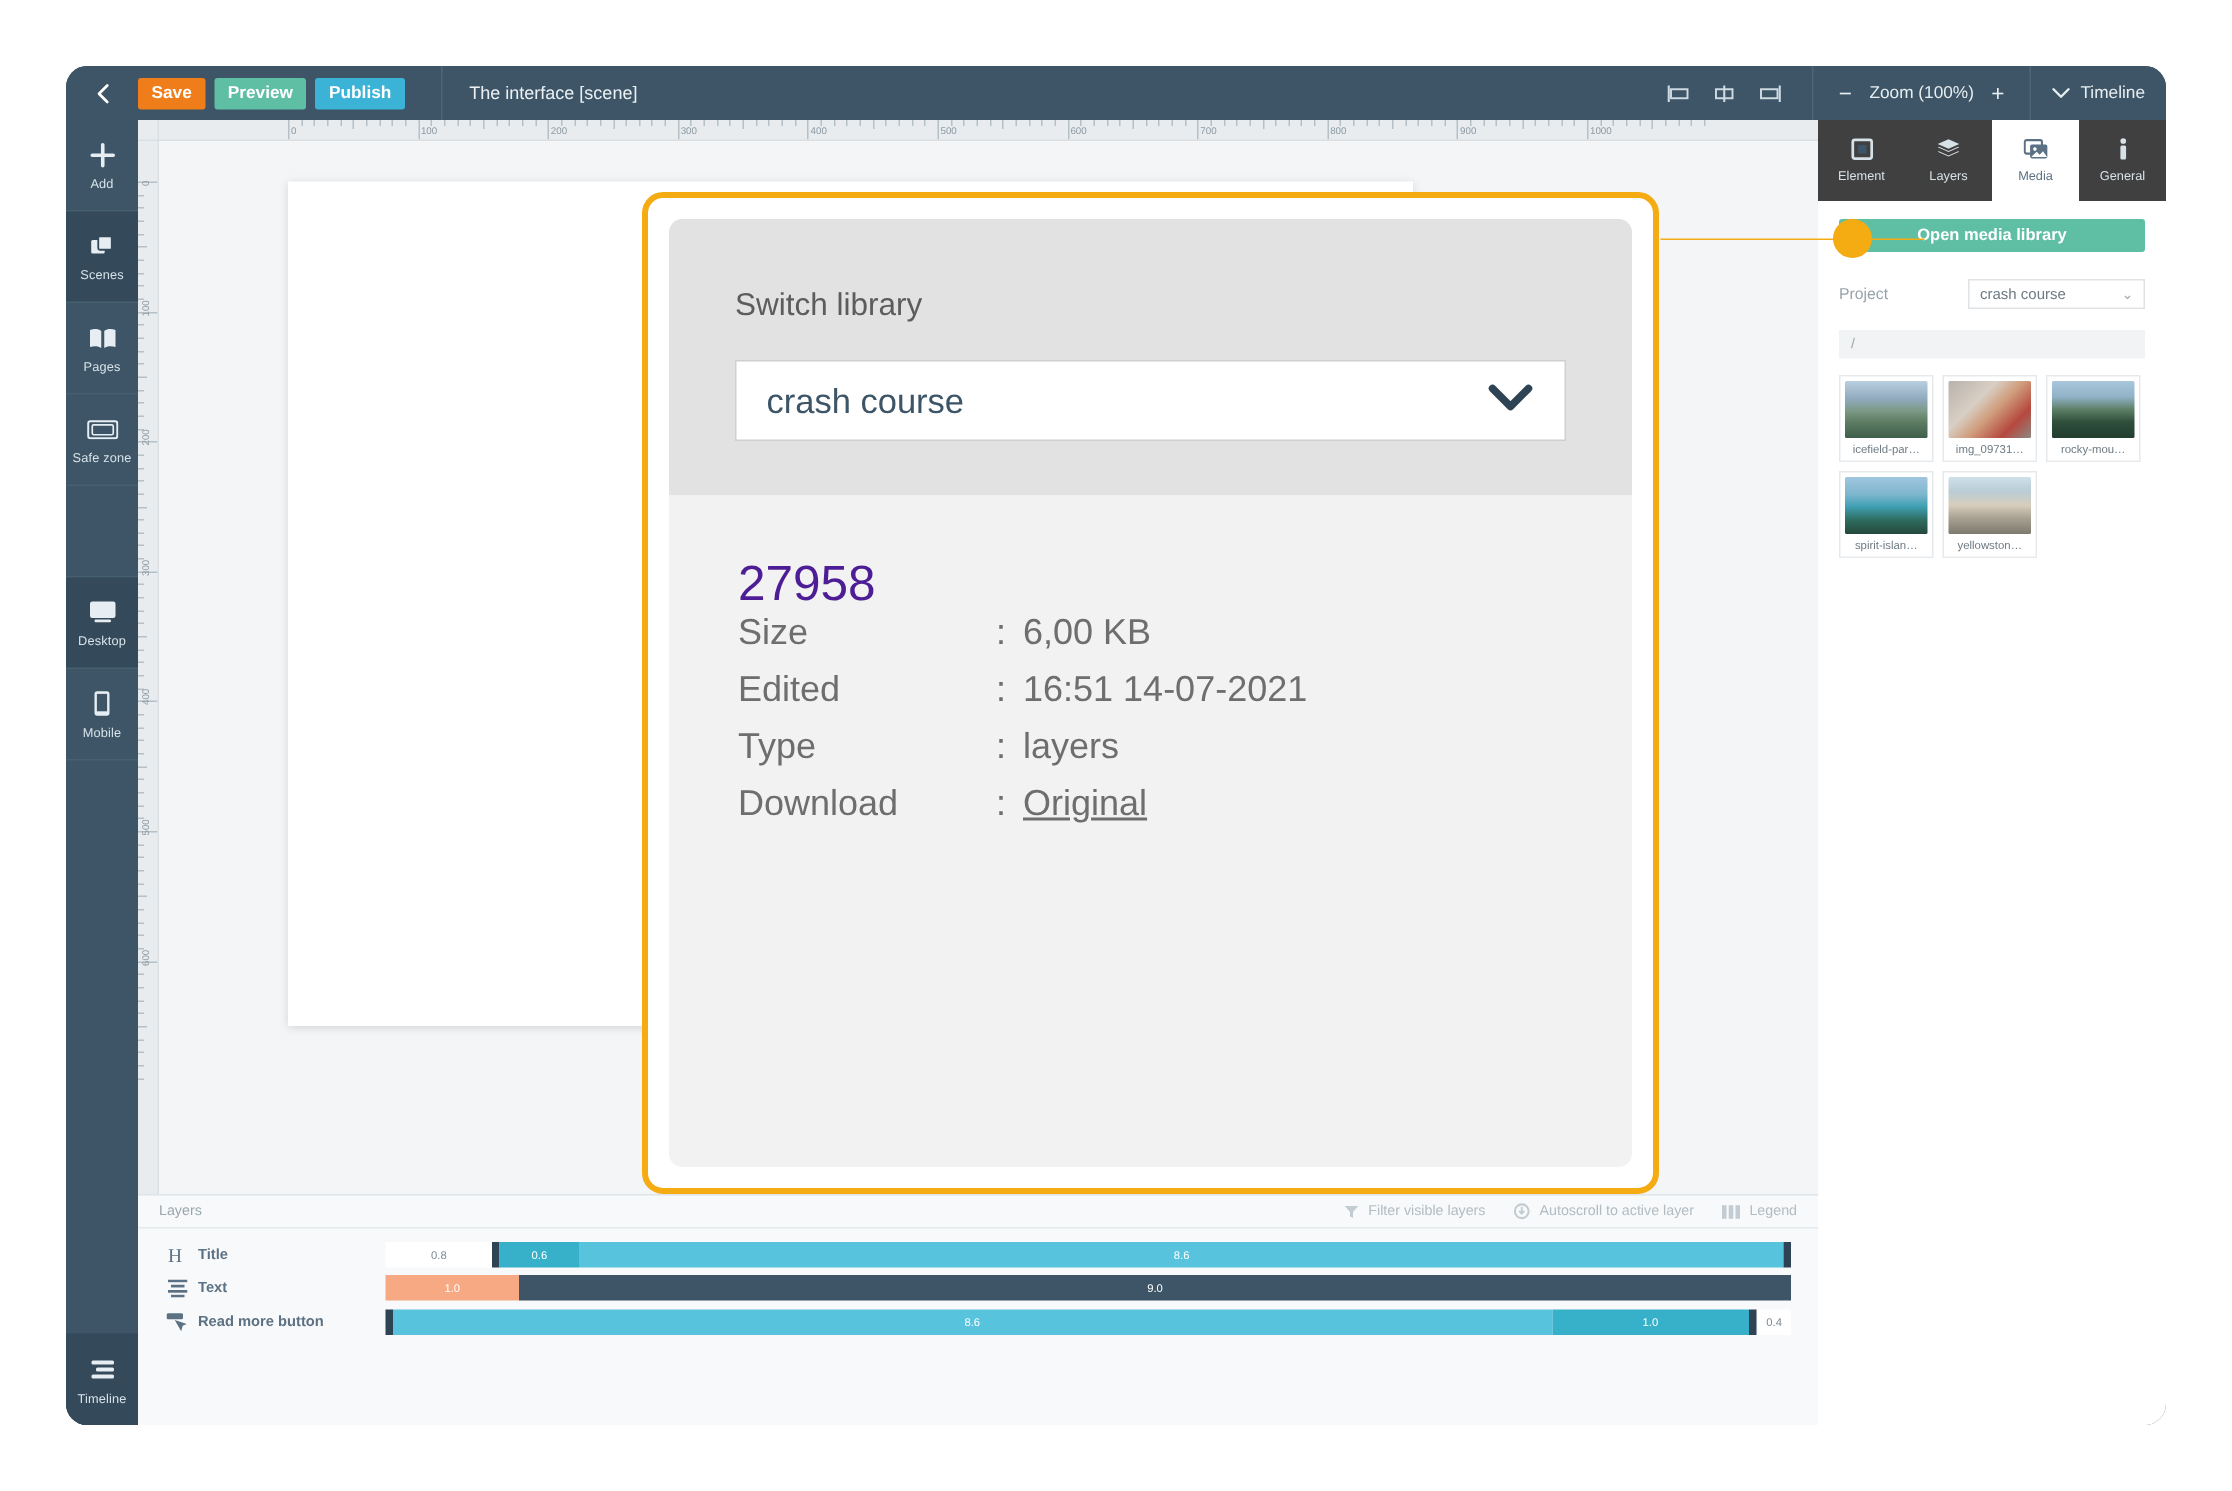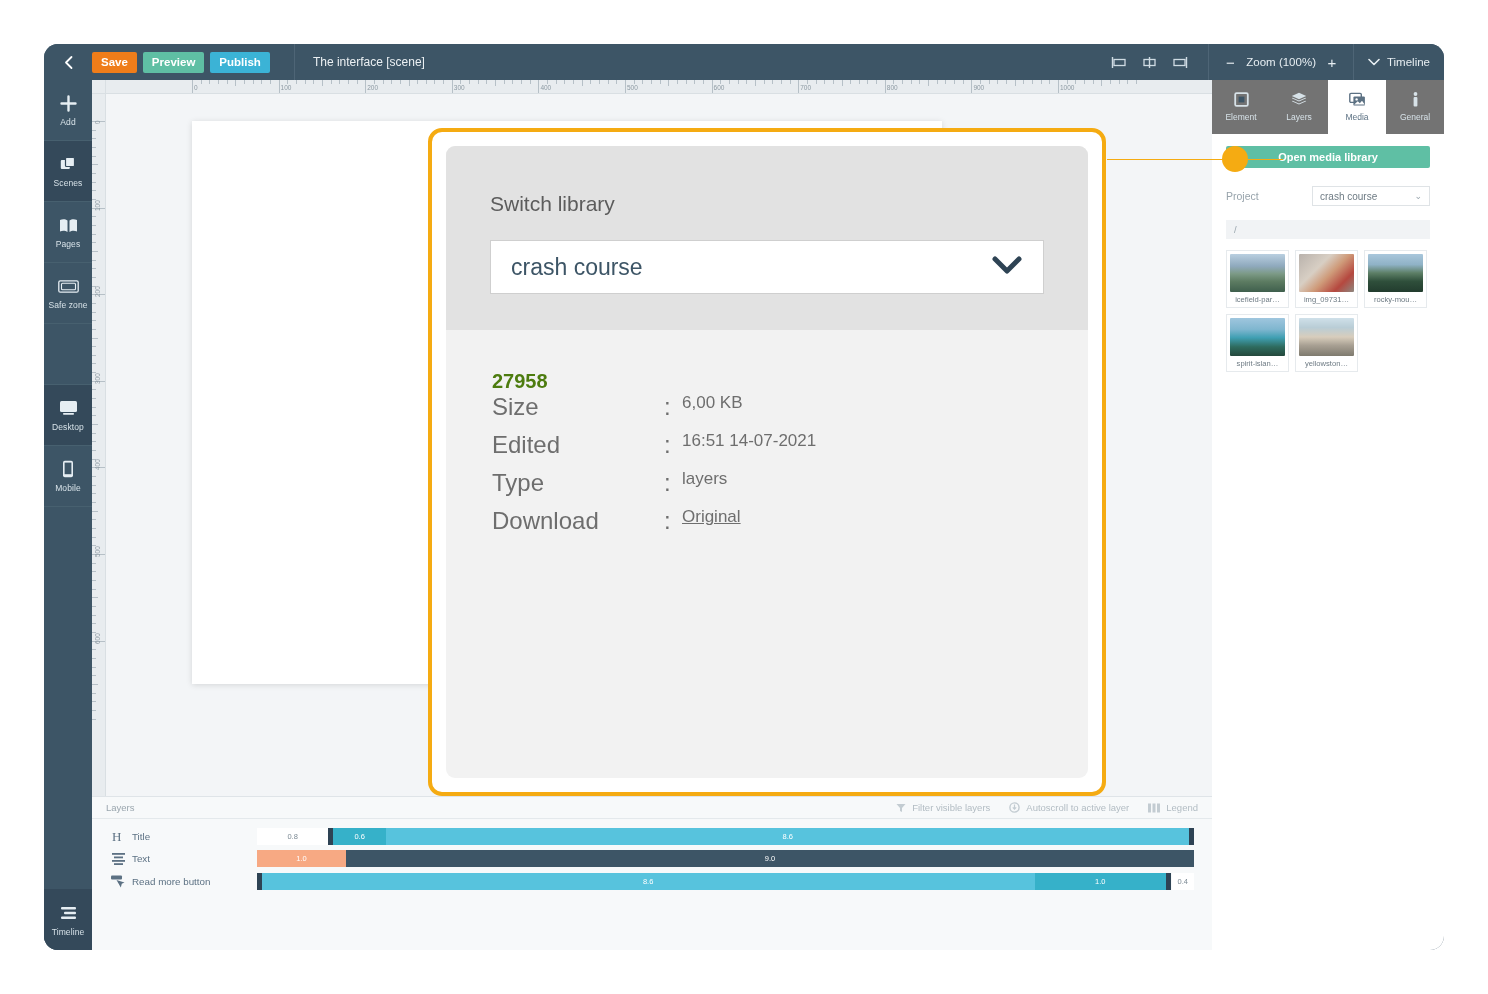--- a/index.html
+++ b/index.html
@@ -125,41 +125,41 @@
   }
   .tl-head-left { font-size: 9.5px; color: #9aa6ae; }
   .tl-head-right { margin-left: auto; display: flex; align-items: center; gap: 19px; }
   .tl-h-item { display: flex; align-items: center; gap: 6px; font-size: 9.5px; color: #b2bcc3; cursor: pointer;}
   .tl-rows { padding-top: 6px; }
   .tl-row { height: 22.5px; display: flex; align-items: center; }
   .tl-ico {
     width: 28px; margin-left: 12px; color: #5c7183;
     display: flex; align-items: center; justify-content: center;
   }
-  .tl-name { font-size: 9.8px; color: #5c7183; width: 125px; }
+  .tl-name { font-size: 9.8px; color: #5c7183; width: 125px; font-weight: bold; }
   .tl-track { position: relative; flex: 1; height: 17px; margin-right: 18px; }
   .seg {
     position: absolute; top: 0; height: 17px;
     display: flex; align-items: center; justify-content: center;
     font-size: 7.5px;
   }
   .seg.white { background: #ffffff; color: #7c8a94; }
   .seg.cyan { background: #57c3dd; color: #ffffff; }
   .seg.teal { background: #36b1c9; color: #ffffff; text-align: center; }
   .seg.dark { background: #3d5566; color: #ffffff; }
   .seg.peach { background: #f7a983; color: #ffffff; }
   .seg.marker { background: #2e4354; }
 
   
   .rightpanel {
     position: absolute; right: 0; top: 36px;
     width: 232px; height: 870px;
     background: #ffffff;
   }
-  .rp-tabs { height: 54px; background: #737373; display: flex; text-align: right; }
+  .rp-tabs { height: 54px; background: #404040; display: flex; text-align: right; }
   .rp-tab {
     flex: 1; display: flex; flex-direction: column;
     align-items: center; justify-content: center;
     color: #d7e2e8; font-size: 8.5px; cursor: pointer; gap: 5px;
   }
   .rp-tab.active { background: #ffffff; color: #5c7183; }
   .rp-body { padding: 12px 14px 0; }
   .open-lib-btn {
     height: 22px; background: #5fbfa4; border-radius: 2px;
     display: flex; align-items: center; justify-content: center;
@@ -218,26 +218,26 @@
   .switch-lbl { font-size: 21px; color: #5c5c5c; }
   .switch-sel {
     margin-top: 24px; height: 54px; background: #ffffff;
     border: 1px solid #cfcfcf;
     display: flex; align-items: center; padding: 0 20px;
     cursor: pointer;
   }
   .switch-val { font-size: 23px; color: #3d5566; }
   .switch-chev { margin-left: auto; color: #2e4354; }
   .modal-body { padding: 40px 46px; }
-  .file-name { font-size: 20px; font-weight: bold; color: #4d7c0f; }
+  .file-name { font-size: 33px; font-weight: normal; color: #4c1d95; }
   .meta { }
   .meta-row { display: flex; margin-bottom: 10px; }
   .meta-key { width: 172px; font-size: 24px; color: #6e6e6e; }
   .meta-sep { width: 18px; font-size: 24px; color: #6e6e6e; }
-  .meta-val { font-size: 17px; color: #6e6e6e; }
+  .meta-val { font-size: 24px; color: #6e6e6e; }
   .meta-val.link { text-decoration: underline; cursor: pointer; }
   .select-file-btn {
     margin-top: 32px; display: inline-flex;
     align-items: center; justify-content: center;
     padding: 15px 26px; background: #5fbfa4; border-radius: 4px;
     color: #ffffff; font-size: 21px; font-weight: bold;
     letter-spacing: .4px; cursor: pointer;
     box-shadow: 0 3px 0 rgba(0,0,0,.07);
   }
 </style>

